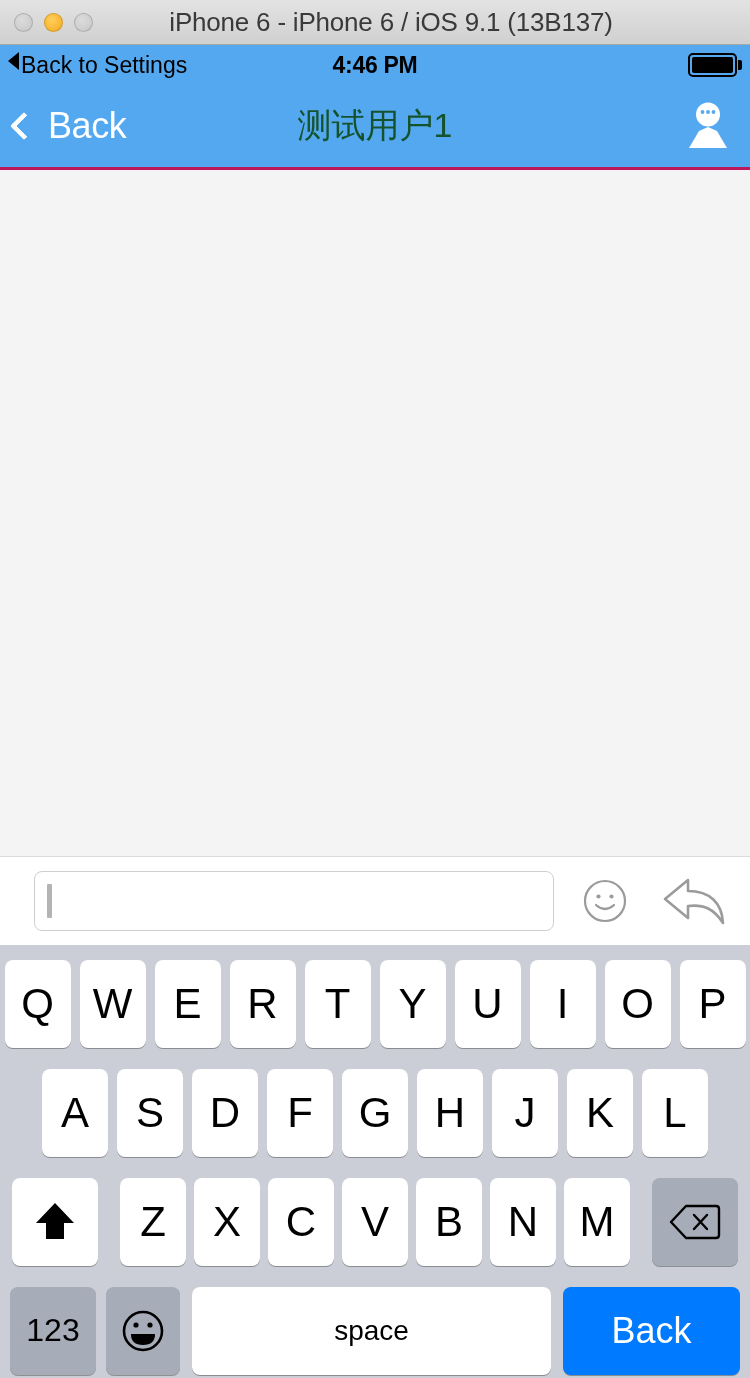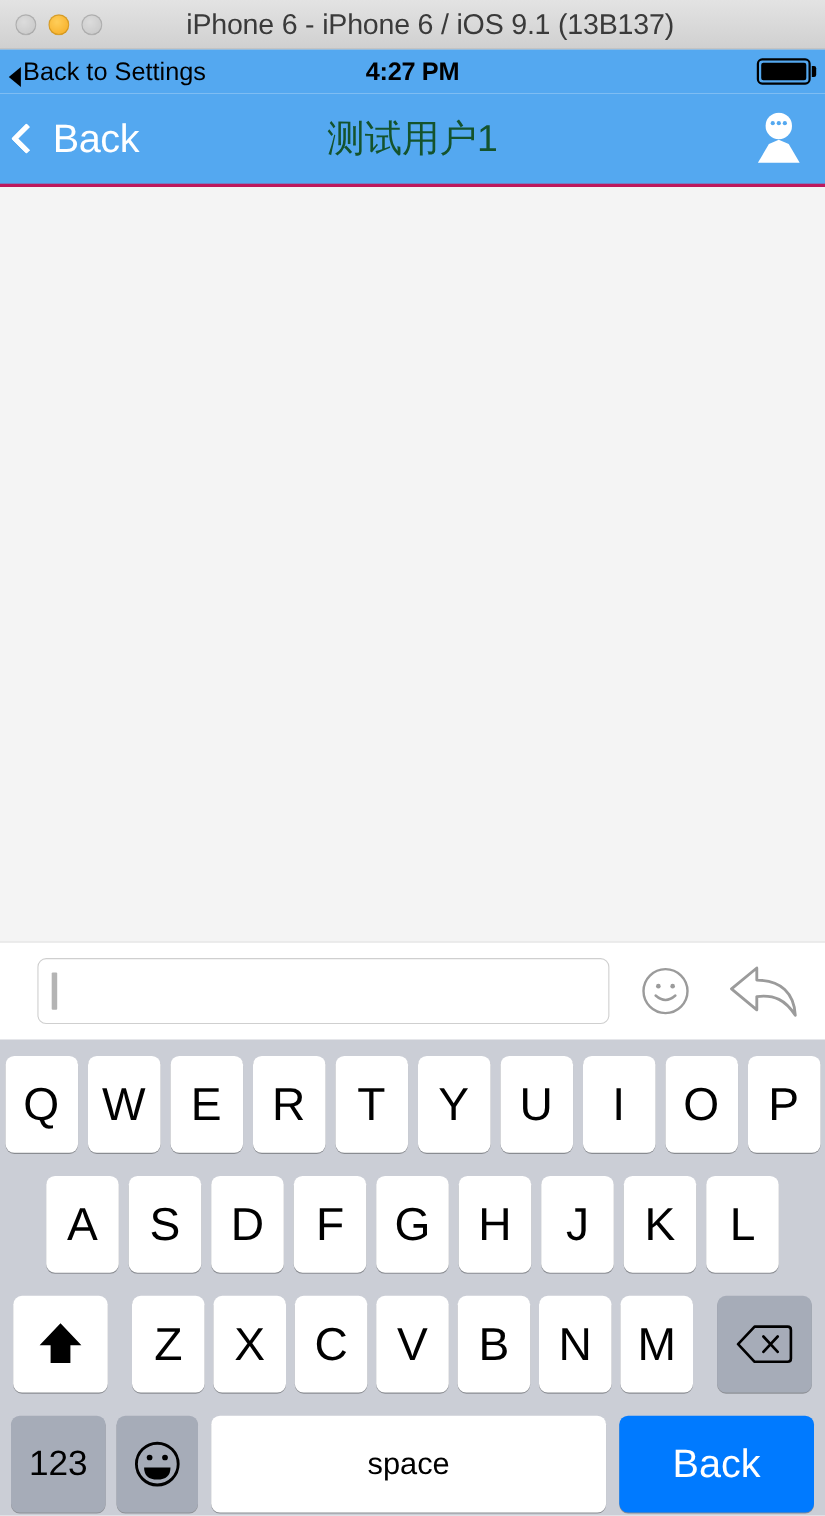--- a/index.html
+++ b/index.html
@@ -64,21 +64,21 @@
     height: 40px;
     flex: 0 0 40px;
     background: #54a8f0;
     display: flex;
     align-items: center;
     color: #000000;
     font-size: 23px;
   }
   .status-back {
     display: flex;
-    align-items: flex-end;
+    align-items: flex-start;
     margin-left: 8px;
     font-size: 23px;
     color: #000;
     white-space: nowrap;
   }
   .status-back .tri {
     width: 0; height: 0;
     border-top: 9px solid transparent;
     border-bottom: 9px solid transparent;
     border-right: 11px solid #000;
@@ -284,21 +284,21 @@
       <div class="light zoom"></div>
     </div>
     <div class="mac-title">iPhone 6 - iPhone 6 / iOS 9.1 (13B137)</div>
   </div>
 
   <div class="status-bar">
     <div class="status-back">
       <span class="tri"></span>
       <span>Back to Settings</span>
     </div>
-    <div class="status-time">4:27 PM</div>
+    <div class="status-time">4:46 PM</div>
     <div class="status-battery">
       <div class="batt-body">
           <div class="batt-fill"></div>
         </div>
       <div class="batt-cap"></div>
     </div>
   </div>
 
   <div class="nav-bar">
     <div class="nav-back">

